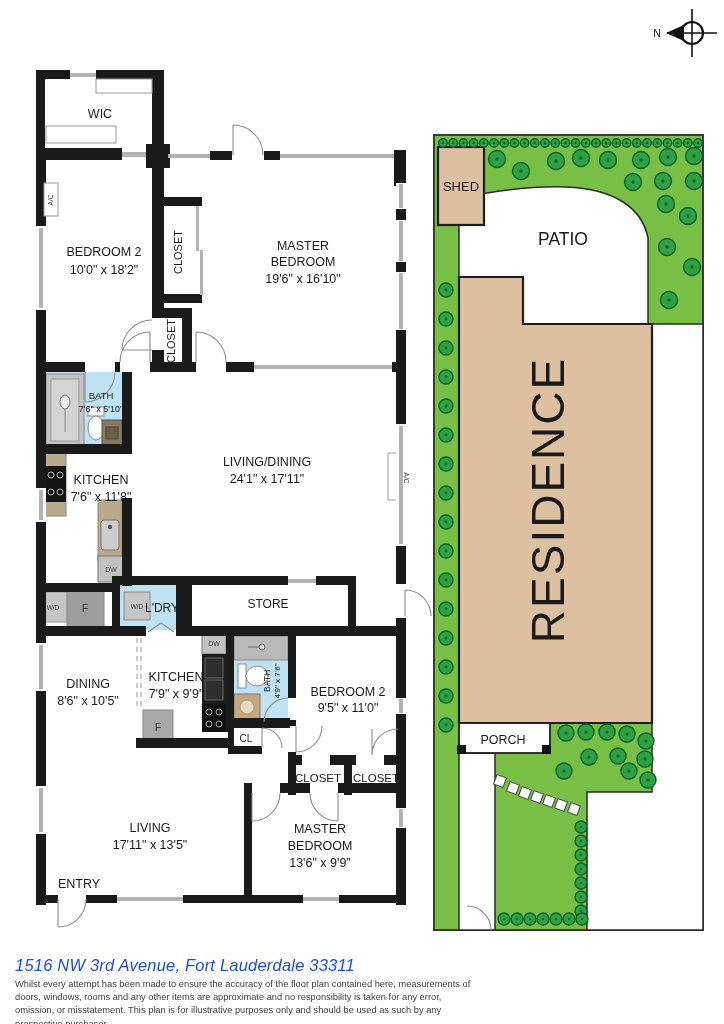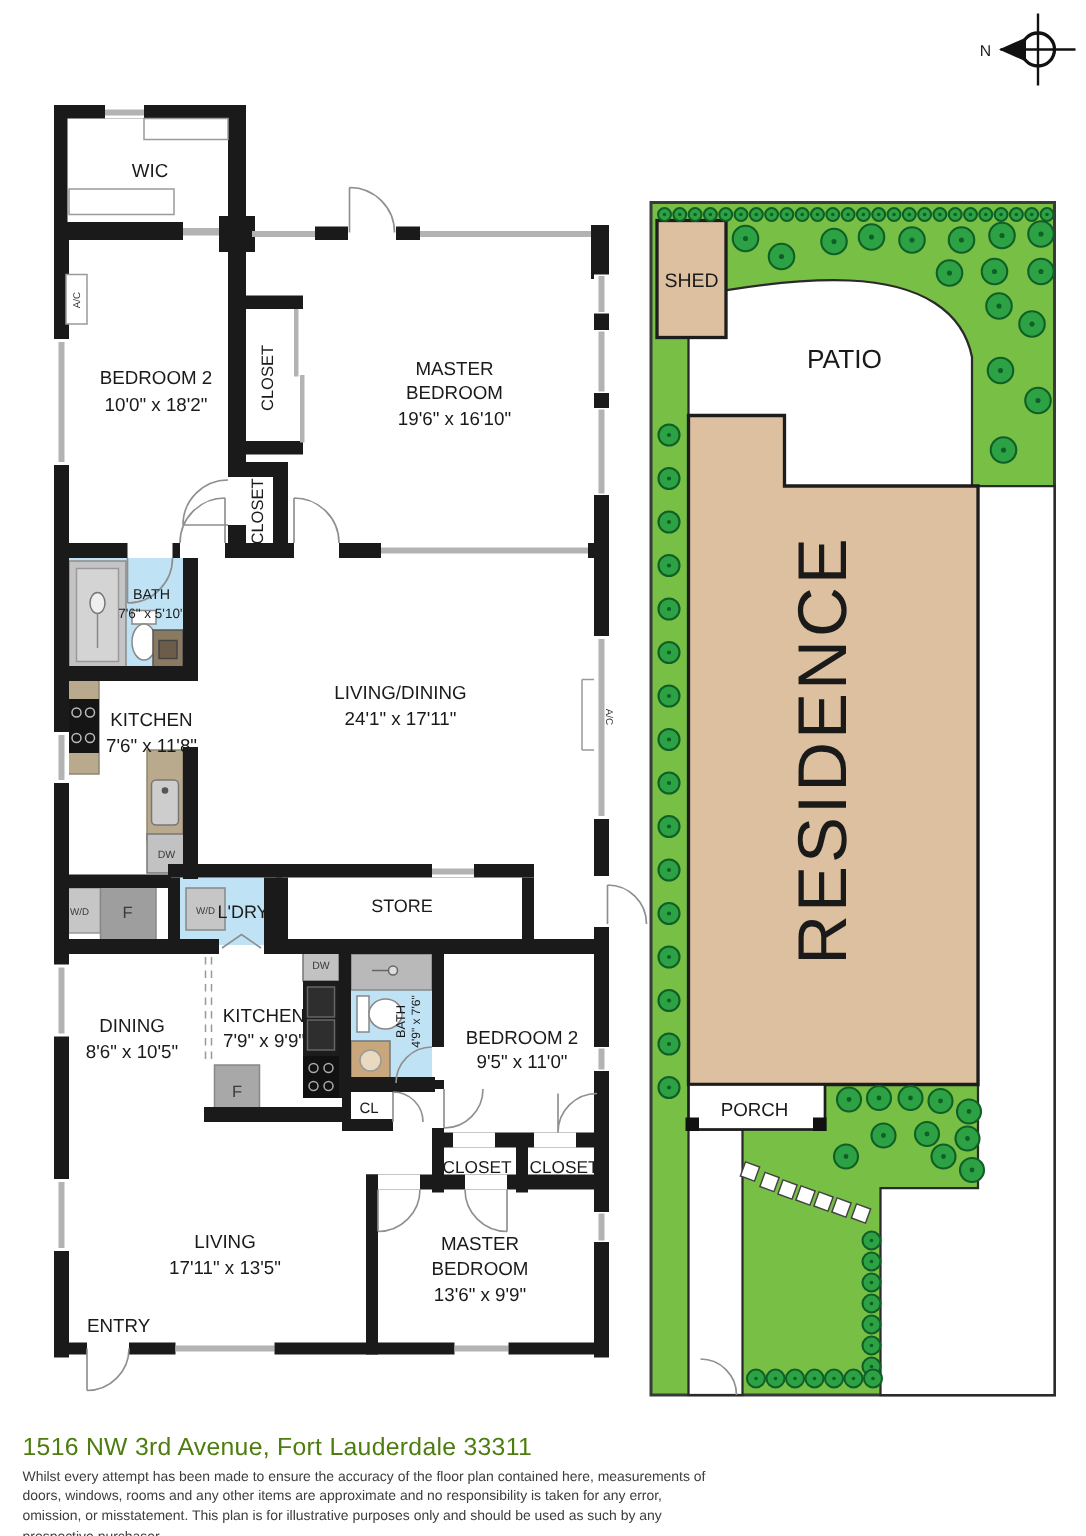--- a/index.html
+++ b/index.html
@@ -7,21 +7,21 @@
           font-family:"Liberation Sans",sans-serif;}
   svg{position:absolute;left:0;top:0;}
   .wall{fill:#1a1a1a;}
   .wgap{fill:#ffffff;}
   .win{fill:#b3b3b3;}
   .arc{fill:none;stroke:#8f8f8f;stroke-width:1.1;}
   .thin{fill:none;stroke:#9a9a9a;stroke-width:1;}
   .txt{fill:#1a1a1a;font-family:"Liberation Sans",sans-serif;}
   .appl{fill:#3a3a3a;font-family:"Liberation Sans",sans-serif;}
   .footer{position:absolute;left:15px;top:956px;width:470px;}
-  .footer h1{margin:0;font-size:16.5px;font-weight:400;color:#4d7c0f;letter-spacing:.2px;}
+  .footer h1{margin:0;font-size:16.5px;font-weight:400;color:#1d4ed8;letter-spacing:.2px;font-style:italic;}
   .footer p{margin:3px 0 0 0;width:458px;font-size:9.3px;line-height:1.42;color:#3c3c3c;}
 </style>
 </head>
 <body>
 
 <div class="canvas">
 <svg width="724" height="1024" viewBox="0 0 724 1024">
 
   <g>
     <rect x="434" y="135" width="269" height="795" fill="#77bf45" stroke="#3a3a3a" stroke-width="2"></rect>

